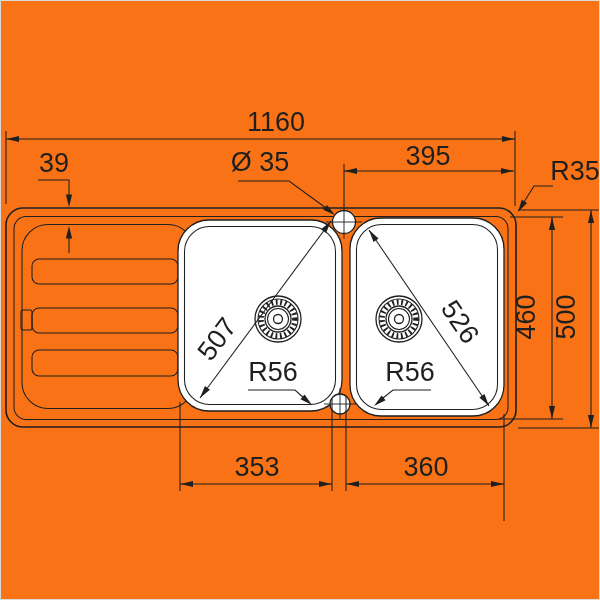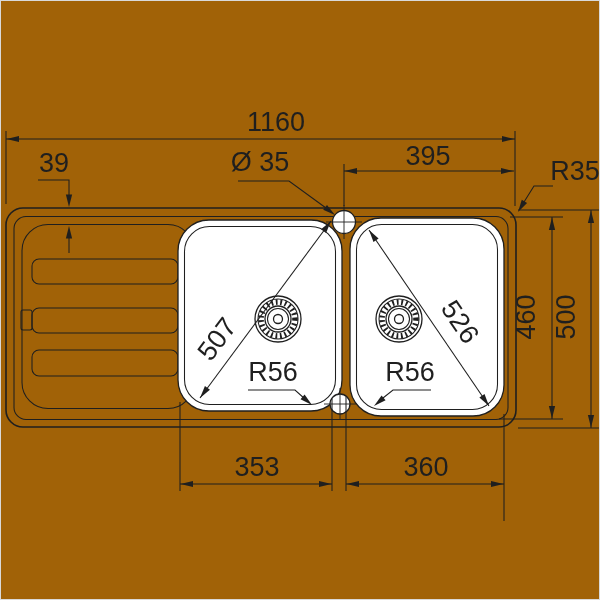--- a/index.html
+++ b/index.html
@@ -1,18 +1,18 @@
 <!DOCTYPE html>
 <html><head>
 <meta charset="utf-8">
 <style>
   html,body{margin:0;padding:0;background:#fff;}
   .canvas{
     position:relative;width:598px;height:598px;
-    background:#a16207;border:1px solid #d9d9d9;
+    background:#f97316;border:1px solid #d9d9d9;
     overflow:hidden;
     font-family:"Liberation Sans", sans-serif;
   }
   svg{display:block;}
   svg text{
     font-family:"Liberation Sans", sans-serif;
     font-size:27px;
     fill:#1f1f1f;
     text-anchor:middle;
   }

